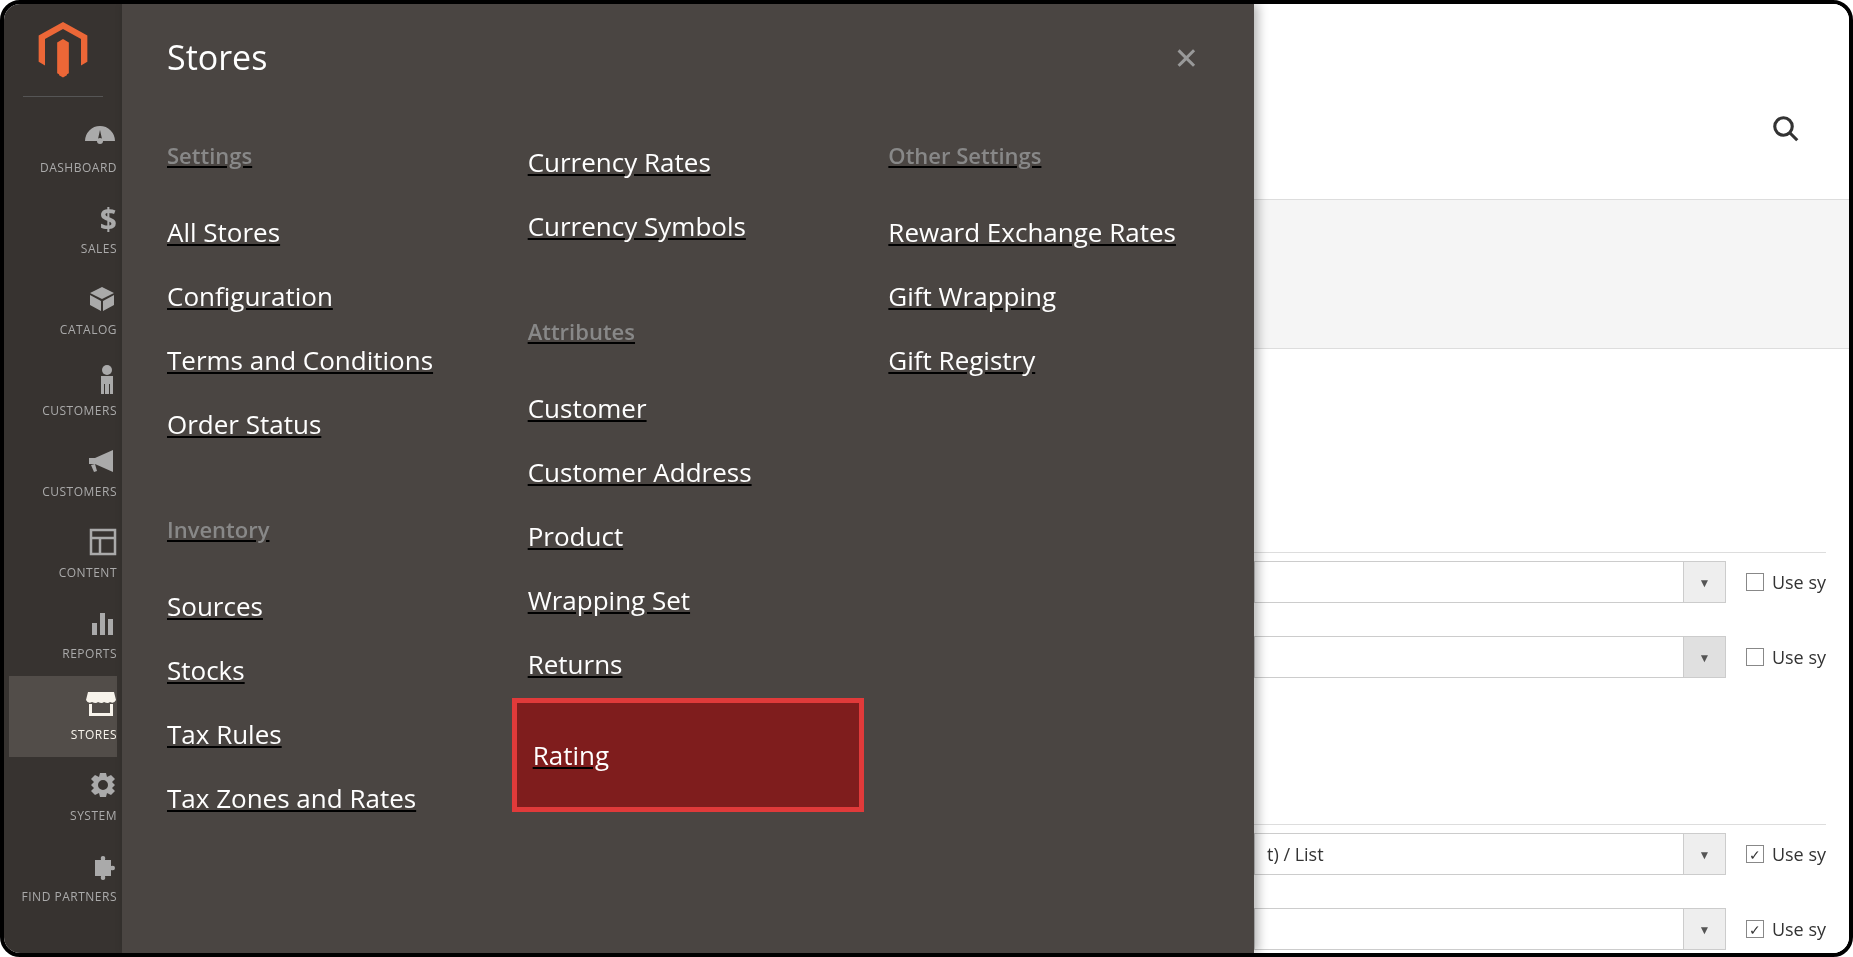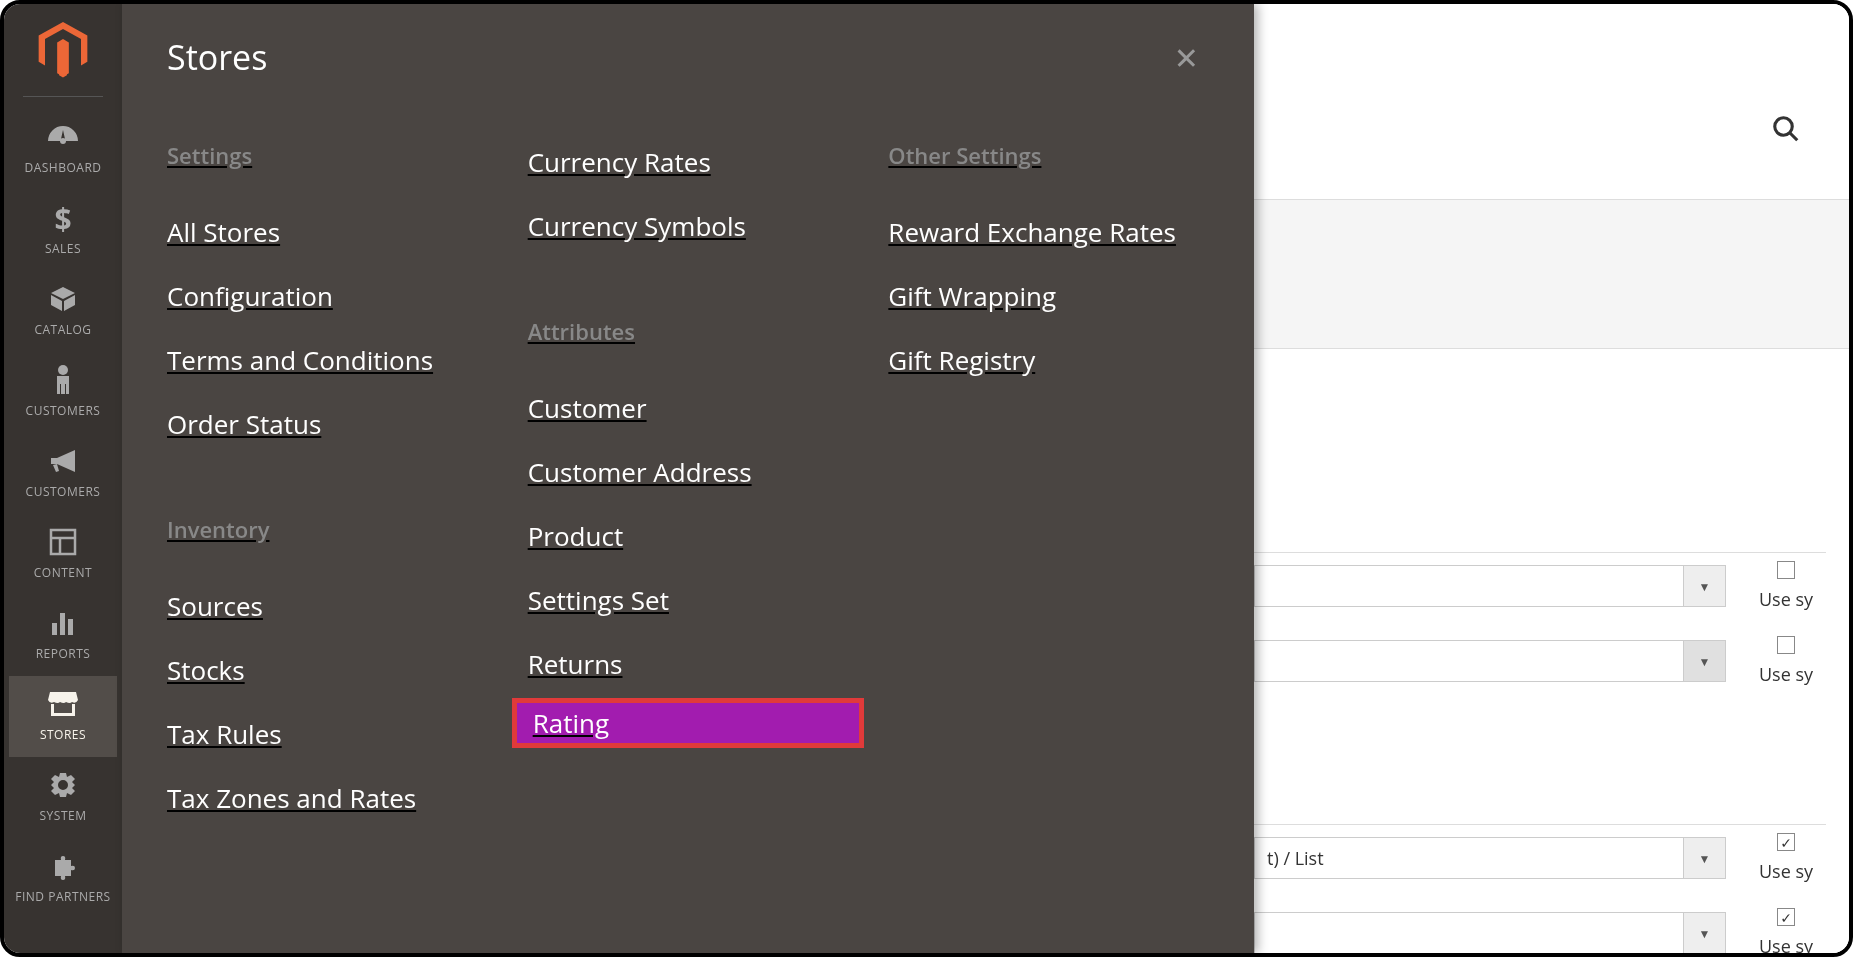--- a/index.html
+++ b/index.html
@@ -49,21 +49,21 @@
 .sidebar-divider {
   width: 80px;
   height: 1px;
   background: #555;
   margin: 10px 0 12px;
 }
 .sidebar-item {
   width: 108px;
   display: flex;
   flex-direction: column;
-  align-items: center;
+  align-items: flex-end;
   padding: 10px 0 14px;
   cursor: pointer;
   color: #aaa;
 }
 .sidebar-item.active {
   background: #524d49;
   color: #f7f3eb;
 }
 .sidebar-item .icon {
   font-size: 30px;
@@ -121,22 +121,22 @@
   margin-top: 10px;
 }
 .flyout-link {
   display: block;
   color: #fff;
   font-size: 26px;
   padding: 14px 0;
   cursor: pointer;
 }
 .flyout-link.highlighted {
-  background: #a21caf;
-  padding: 2px 16px;
+  background: #7f1d1d;
+  padding: 34px 16px;
   border: 5px solid #e03a3a;
   margin: 2px -16px;
   position: relative;
 }
 .main-bg {
   position: absolute;
   left: 1250px;
   top: 0;
   right: 0;
   bottom: 0;
@@ -200,21 +200,20 @@
 }
 .bg-select.open .dd-btn { background: #e0e0e0; }
 .cb-wrap {
   display: flex;
   align-items: center;
   gap: 8px;
   font-size: 18px;
   color: #333;
   white-space: nowrap;
   min-width: 80px;
-  flex-direction: column;
 }
 .cb {
   width: 18px;
   height: 18px;
   border: 1px solid #888;
   display: inline-flex;
   align-items: center;
   justify-content: center;
   font-size: 14px;
   color: #333;
@@ -392,21 +391,21 @@
         <div class="flyout-link">Tax Rules</div>
         <div class="flyout-link">Tax Zones and Rates</div>
       </div>
       <div class="flyout-col">
         <div class="flyout-link">Currency Rates</div>
         <div class="flyout-link">Currency Symbols</div>
         <div class="flyout-section-title" style="margin-top:58px;">Attributes</div>
         <div class="flyout-link">Customer</div>
         <div class="flyout-link">Customer Address</div>
         <div class="flyout-link">Product</div>
-        <div class="flyout-link">Settings Set</div>
+        <div class="flyout-link">Wrapping Set</div>
         <div class="flyout-link">Returns</div>
         <div class="flyout-link highlighted">Rating</div>
       </div>
       <div class="flyout-col">
         <div class="flyout-section-title">Other Settings</div>
         <div class="flyout-link">Reward Exchange Rates</div>
         <div class="flyout-link">Gift Wrapping</div>
         <div class="flyout-link">Gift Registry</div>
       </div>
     </div>

